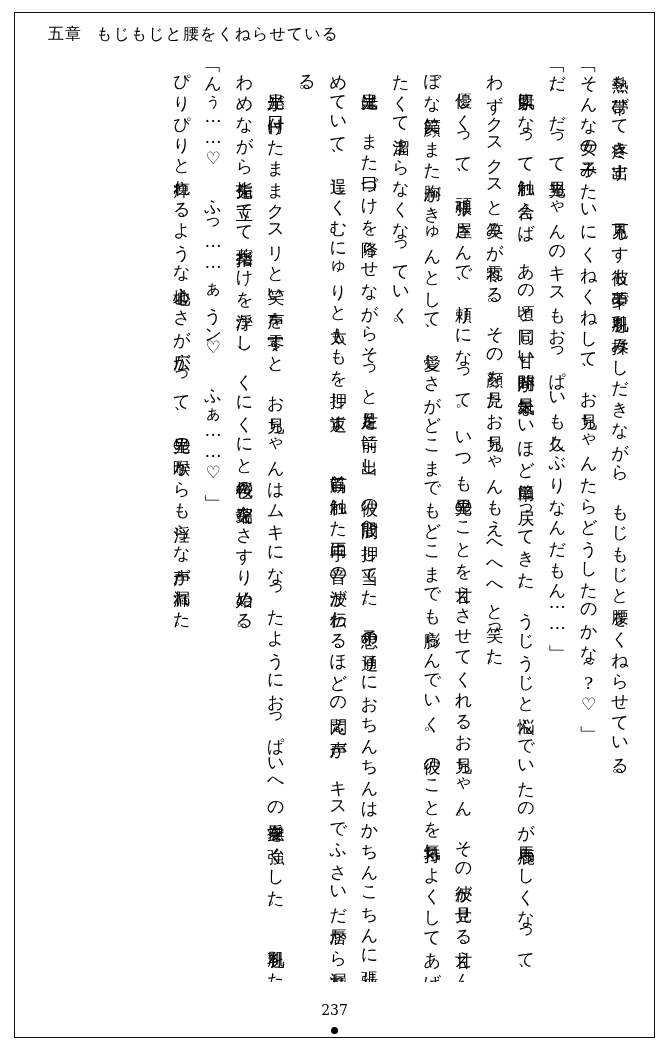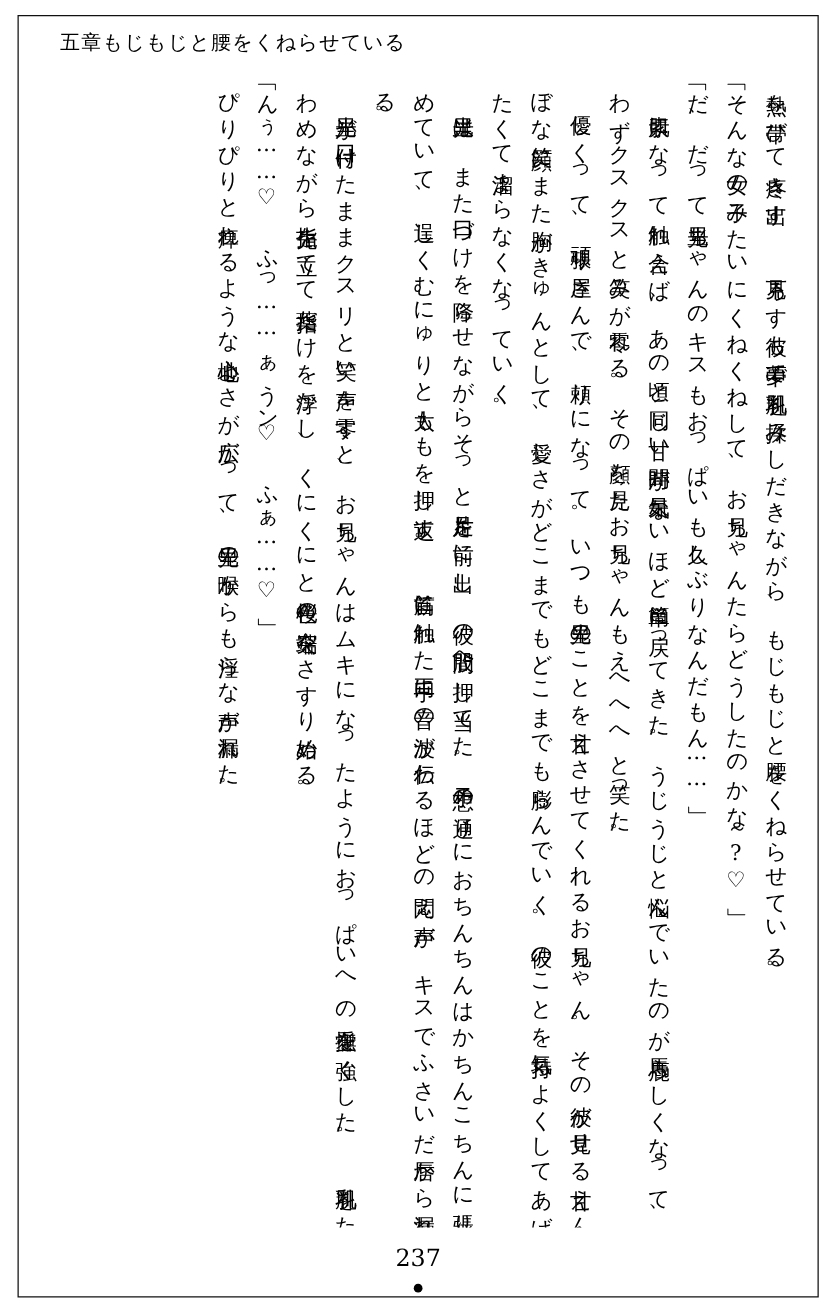--- a/index.html
+++ b/index.html
@@ -35,20 +35,21 @@
   .chapter-header {
     position: absolute;
     left: 48px;
     top: 24px;
     font-size: 16px;
     letter-spacing: 1px;
     white-space: nowrap;
     font-family: "DejaVu Serif", "Liberation Serif", serif;
   }
   .chapter-header .chap-num {
+    margin-right: 14px;
   }
   
   .body-text {
     position: absolute;
     top: 62px;
     left: 34px;
     right: 34px;
     height: 920px;
     writing-mode: vertical-rl;
     text-orientation: upright;
@@ -68,21 +69,21 @@
   .body-text p.noindent {
     text-indent: 0;
   }
   
   .page-number {
     position: absolute;
     left: 0;
     right: 0;
     bottom: 32px;
     text-align: center;
-    font-size: 19px;
+    font-size: 14px;
     font-family: "DejaVu Serif", "Liberation Serif", serif;
   }
   .page-dot {
     position: absolute;
     left: 50%;
     bottom: 16px;
     width: 7px;
     height: 7px;
     margin-left: -3.5px;
     background: #000;

